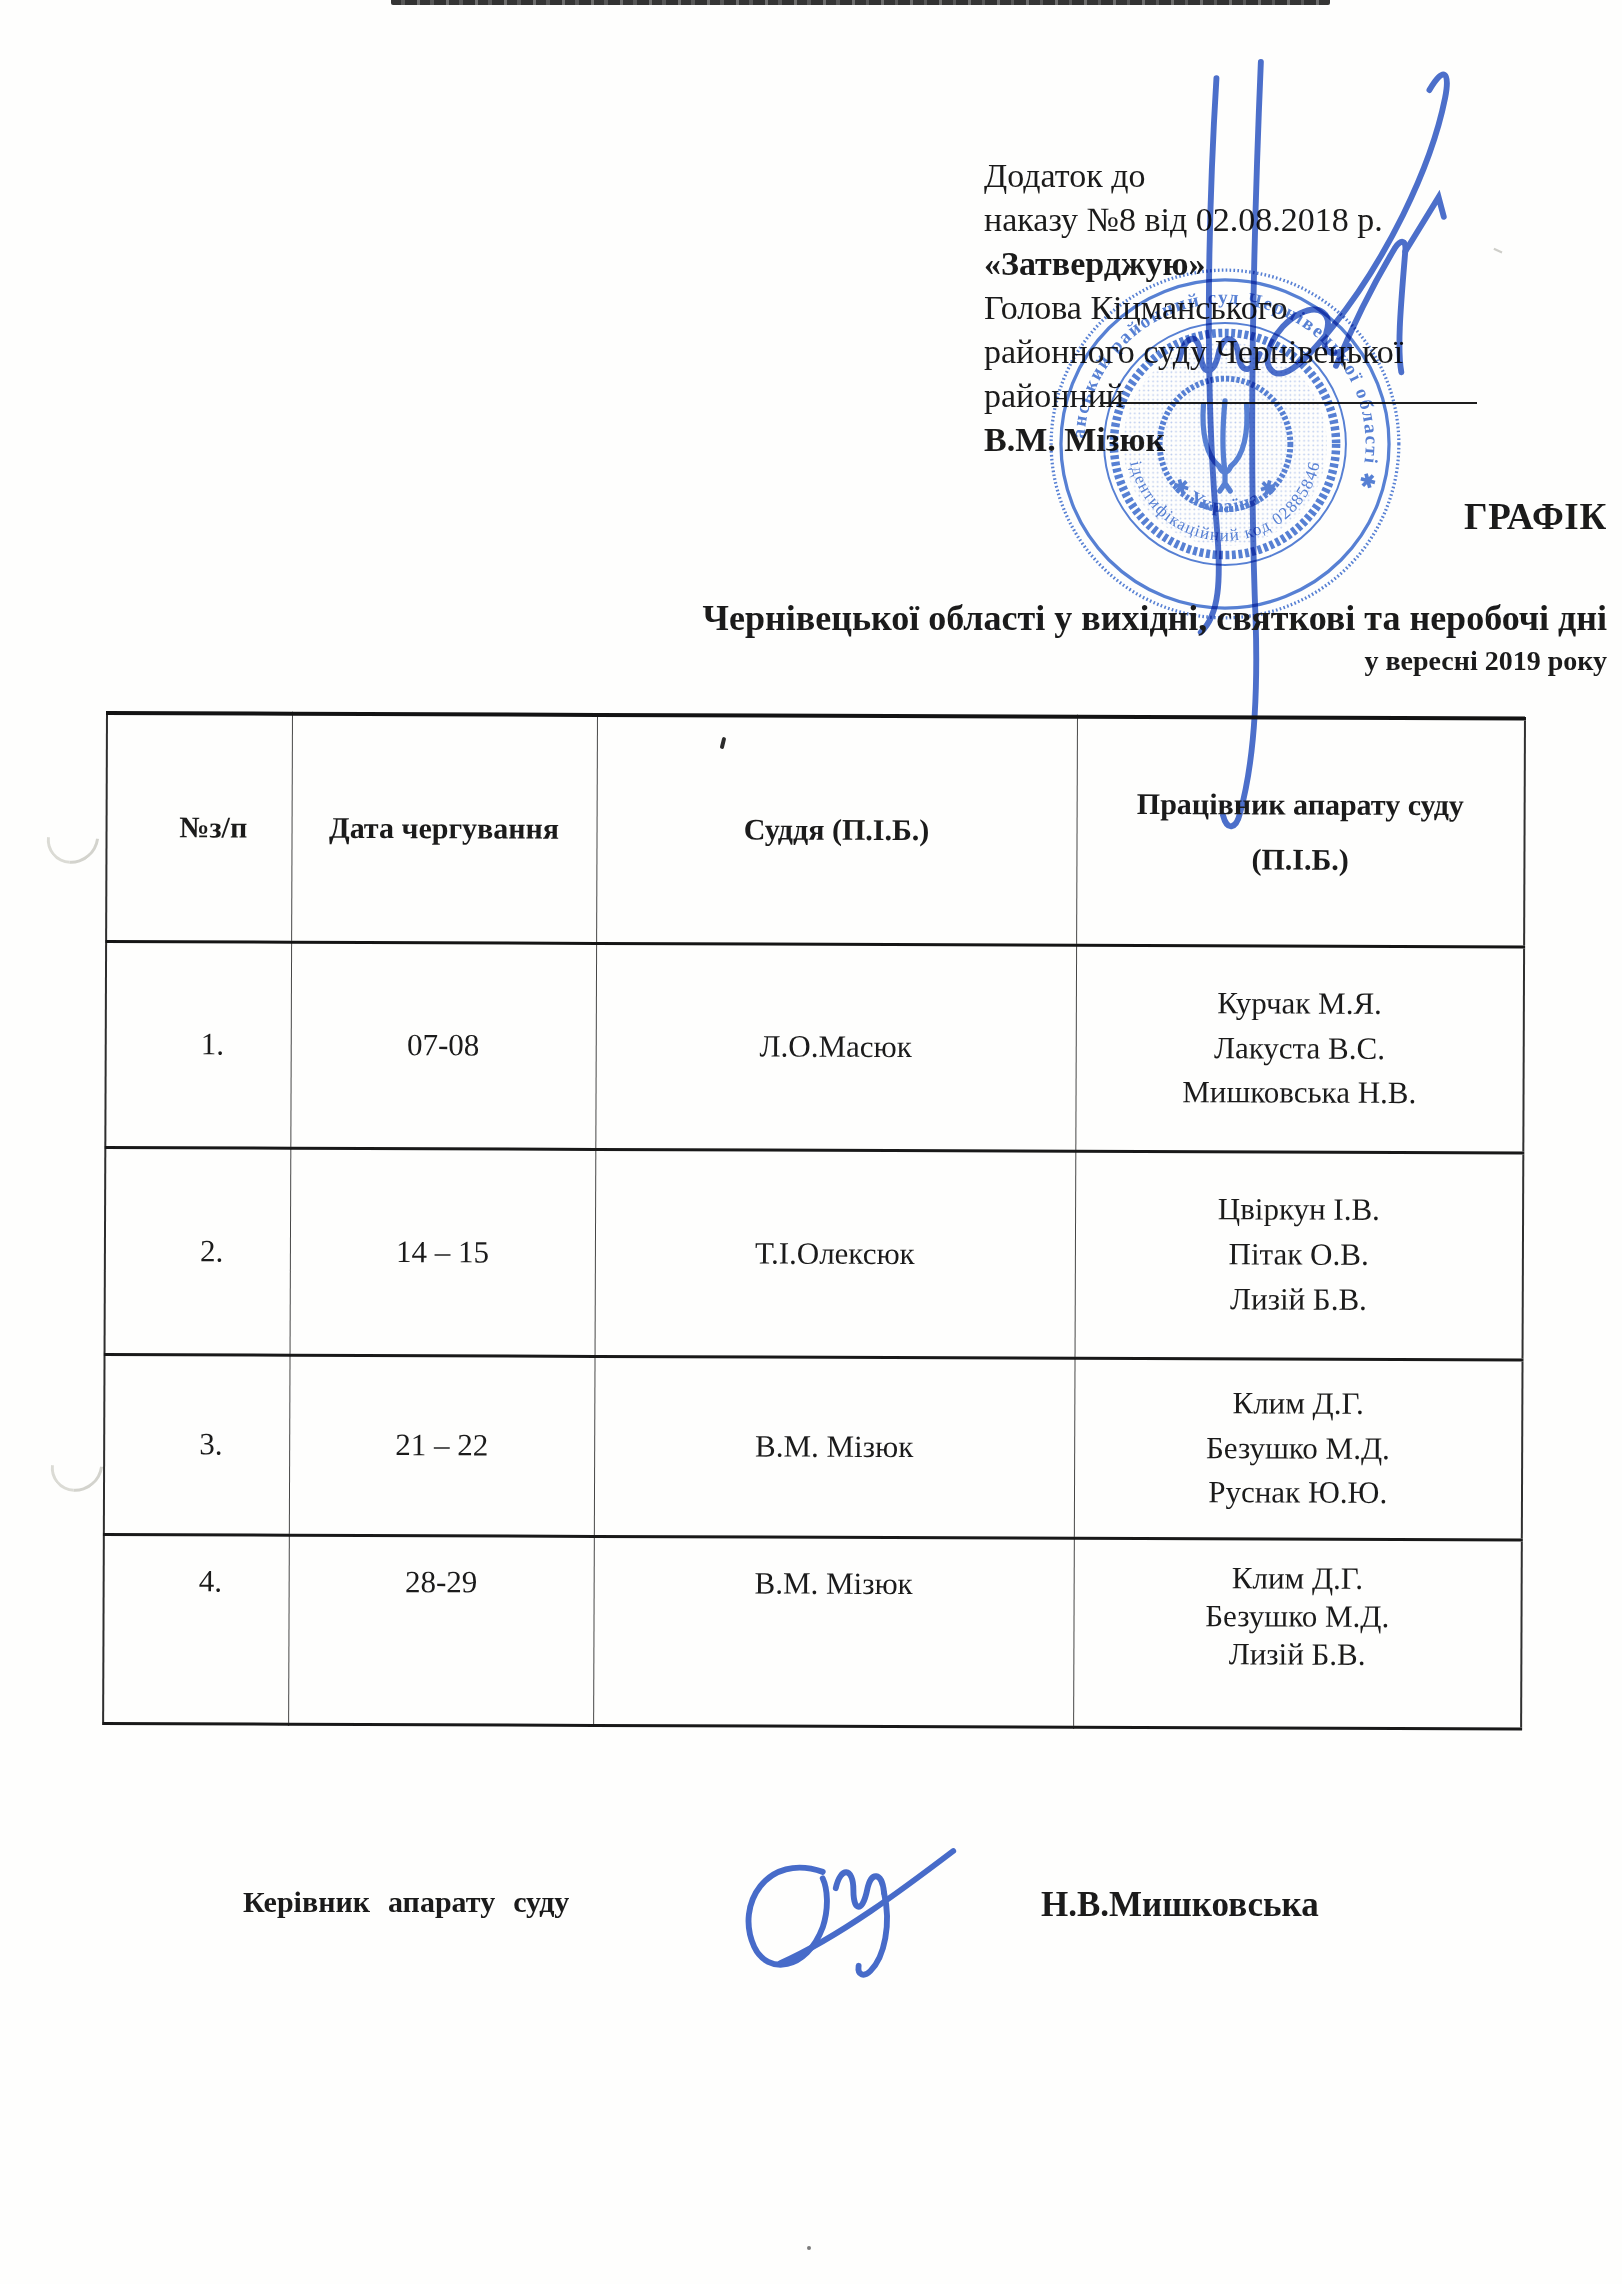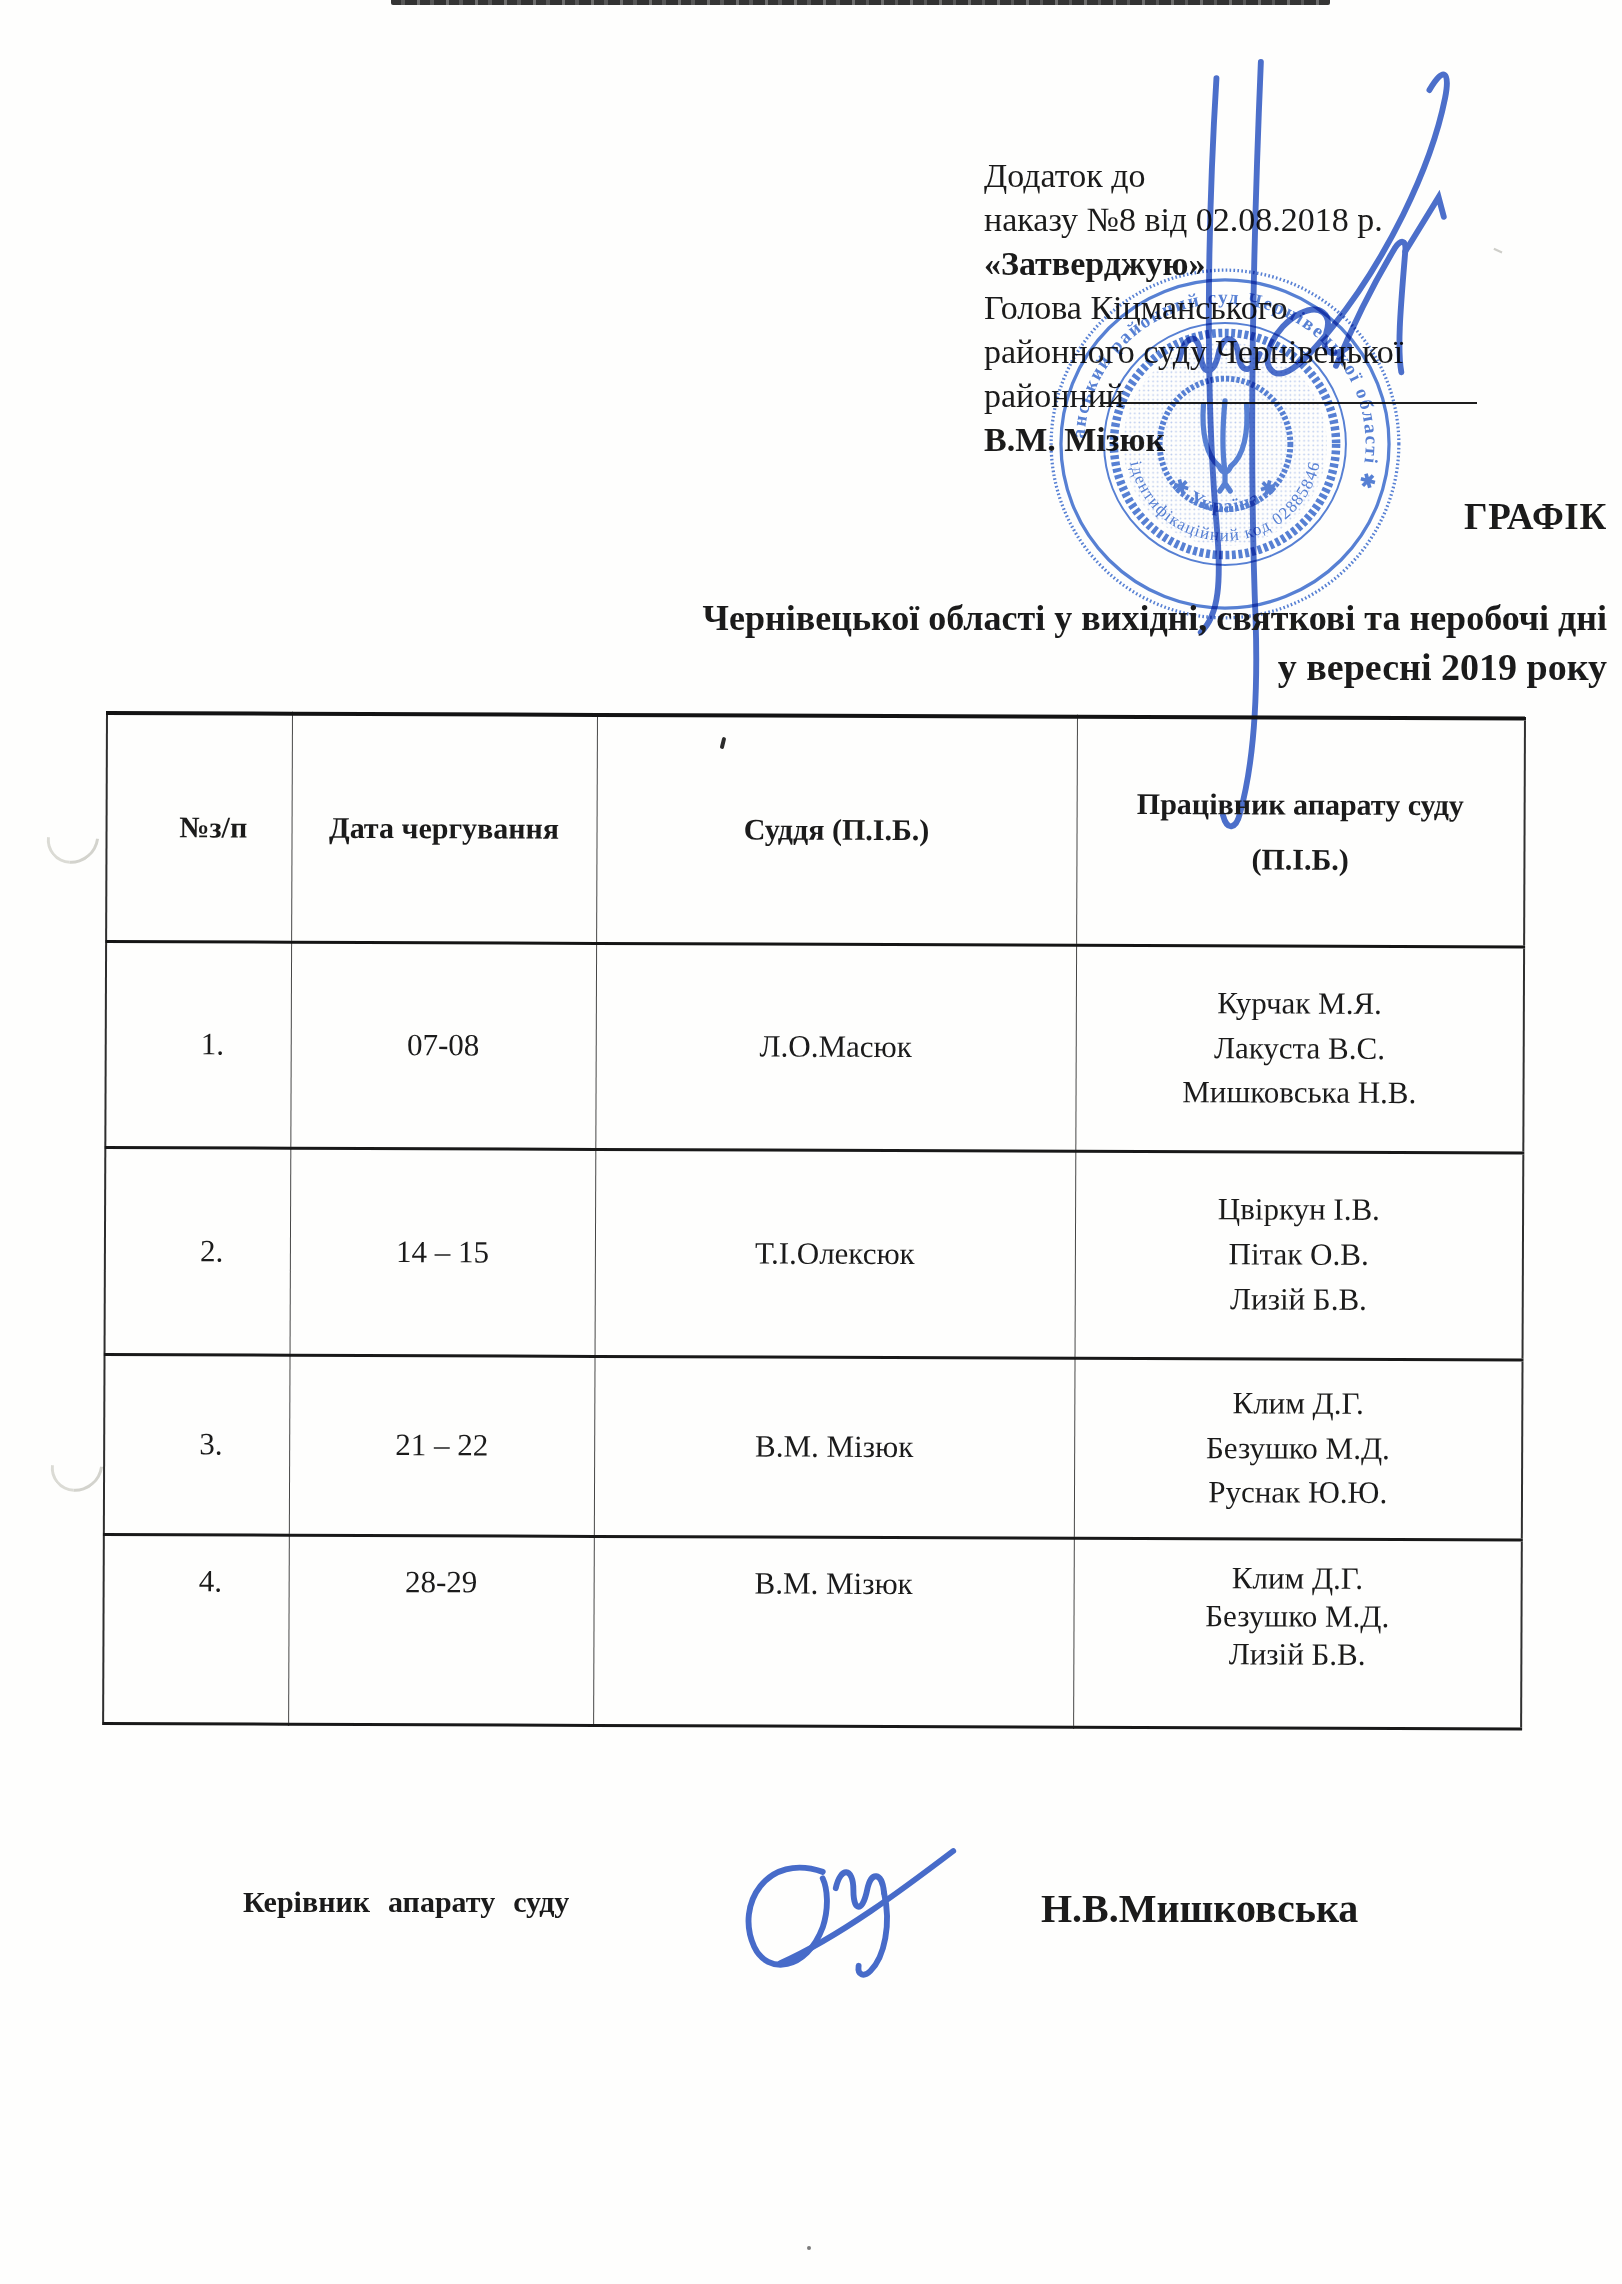--- a/index.html
+++ b/index.html
@@ -20,21 +20,21 @@
   .approval{position:absolute;left:984px;top:154px;width:536px;font-size:34px;line-height:44px;}
   .approval .ln{white-space:nowrap;}
   .bold{font-weight:bold;}
   .sign-underline{position:absolute;left:1100px;top:402px;width:377px;height:2px;background:#1d1d1d;}
 
   
   .title-line{position:absolute;left:91px;width:1516px;text-align:right;font-weight:bold;white-space:nowrap;}
   .t1{top:495px;font-size:37px;letter-spacing:0.7px;}
   .t2{top:547px;font-size:36px;}
   .t3{top:597px;font-size:36px;}
-  .t4{top:645px;font-size:38px;}
+  .t4{top:645px;font-size:28px;}
 
   
   .duty-table{
     position:absolute;left:106px;top:711px;width:1417px;
     border-collapse:collapse;table-layout:fixed;transform:rotate(0.22deg);transform-origin:left top;
   }
   .duty-table td{
     text-align:center;vertical-align:middle;font-size:31px;
     border-left:1.3px solid #474747;padding:0;
   }
@@ -48,21 +48,21 @@
   .duty-table tr.r4{height:189px;}
   .duty-table tr.hdr td{font-weight:bold;font-size:30px;}
   .duty-table td.staff{line-height:1.45;}
   .duty-table td.hdr-staff{line-height:1.85;}
   .duty-table tr.r4 td{vertical-align:top;padding-top:27.4px;}
   .duty-table tr.r4 td.staff{line-height:1.22;padding-top:19.6px;}
   .hdr-tick{position:absolute;left:721px;top:737px;width:3.9px;height:11.8px;background:#2b2b2b;border-radius:2px;transform:rotate(14deg);}
 
   
   .footer-left{position:absolute;left:243px;top:1885px;font-size:30px;font-weight:bold;word-spacing:10.5px;white-space:nowrap;}
-  .footer-right{position:absolute;left:1041px;top:1885px;font-size:40px;font-weight:bold;white-space:nowrap;}
+  .footer-right{position:absolute;left:1041px;top:1885px;font-size:35px;font-weight:bold;white-space:nowrap;}
 
   
   .stamp-svg{position:absolute;left:1042px;top:261px;width:366px;height:366px;mix-blend-mode:multiply;opacity:.88;}
   .sig-top-svg{position:absolute;left:993px;top:52px;width:588px;height:817px;mix-blend-mode:multiply;opacity:.92;}
   .sig-bottom-svg{position:absolute;left:689px;top:1826px;width:274px;height:170px;mix-blend-mode:multiply;opacity:.95;}
   .stamp-svg text{font-family:"Liberation Serif",serif;}
 
   
   .crescent{position:absolute;width:48px;height:44px;border:3.9px solid transparent;border-bottom-color:#ccccc5;border-left-color:#d6d6cf;border-radius:50%;transform:rotate(-40deg);opacity:.85;}
   .cr1{left:46px;top:813px;}

